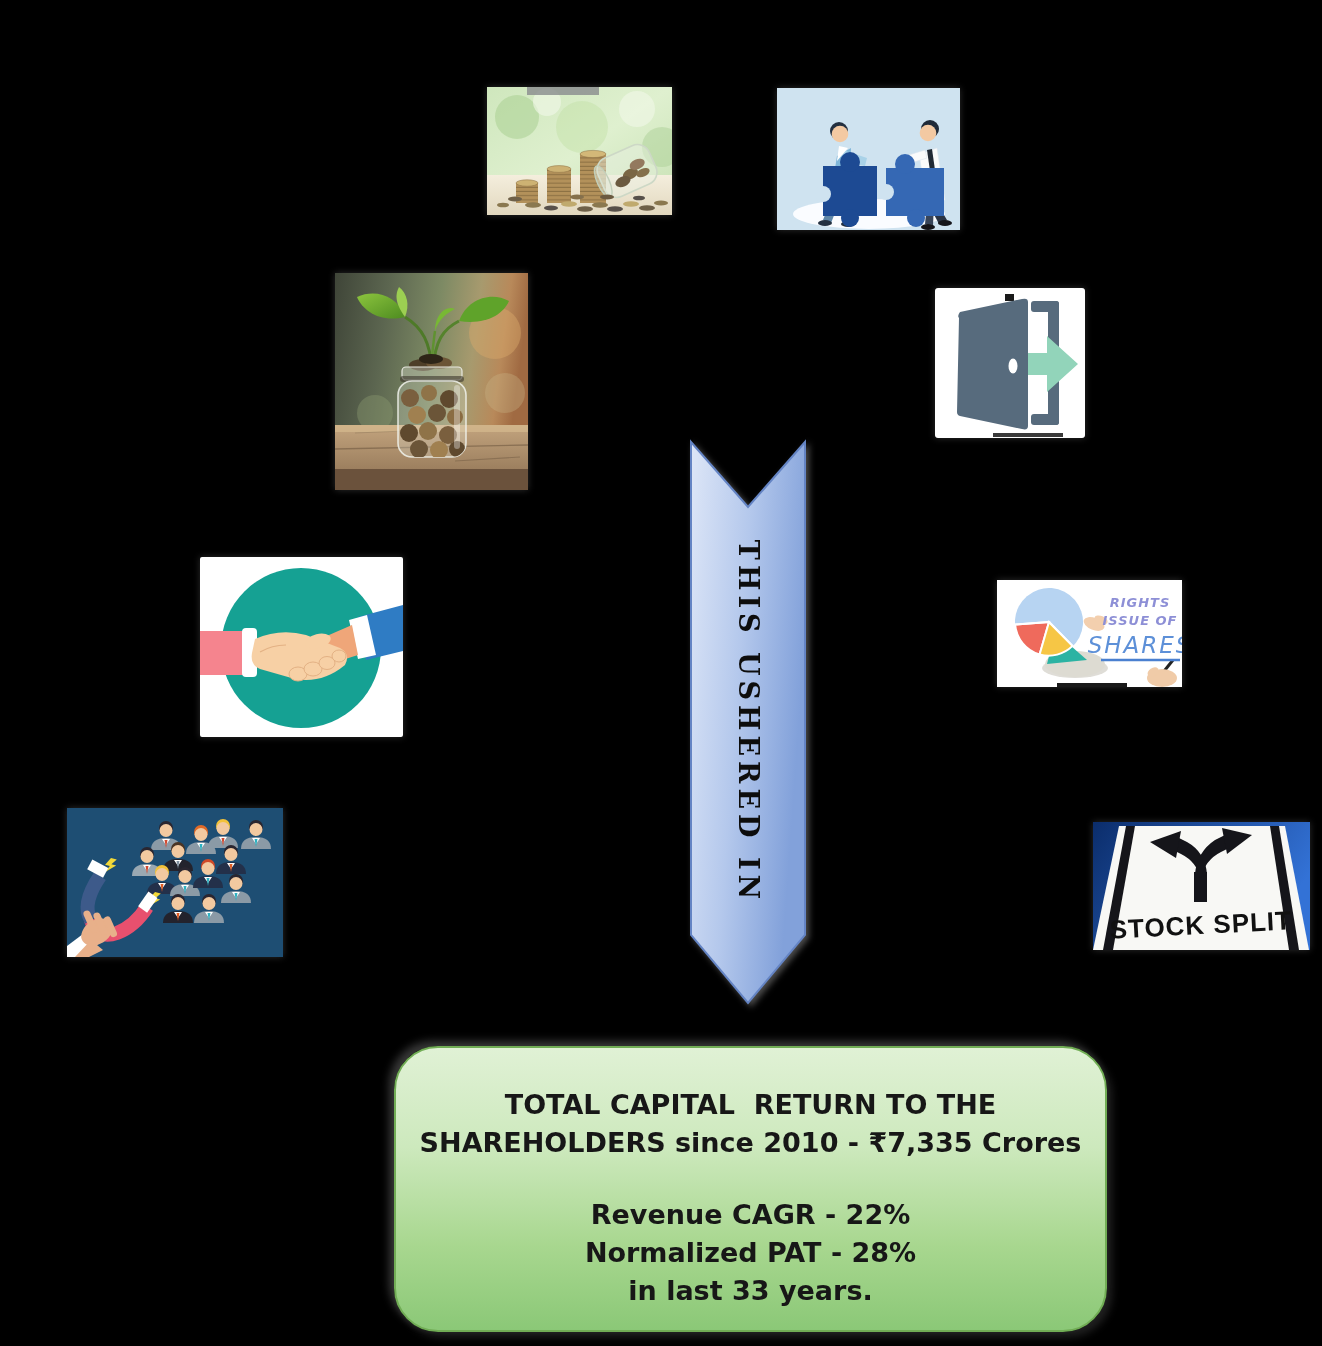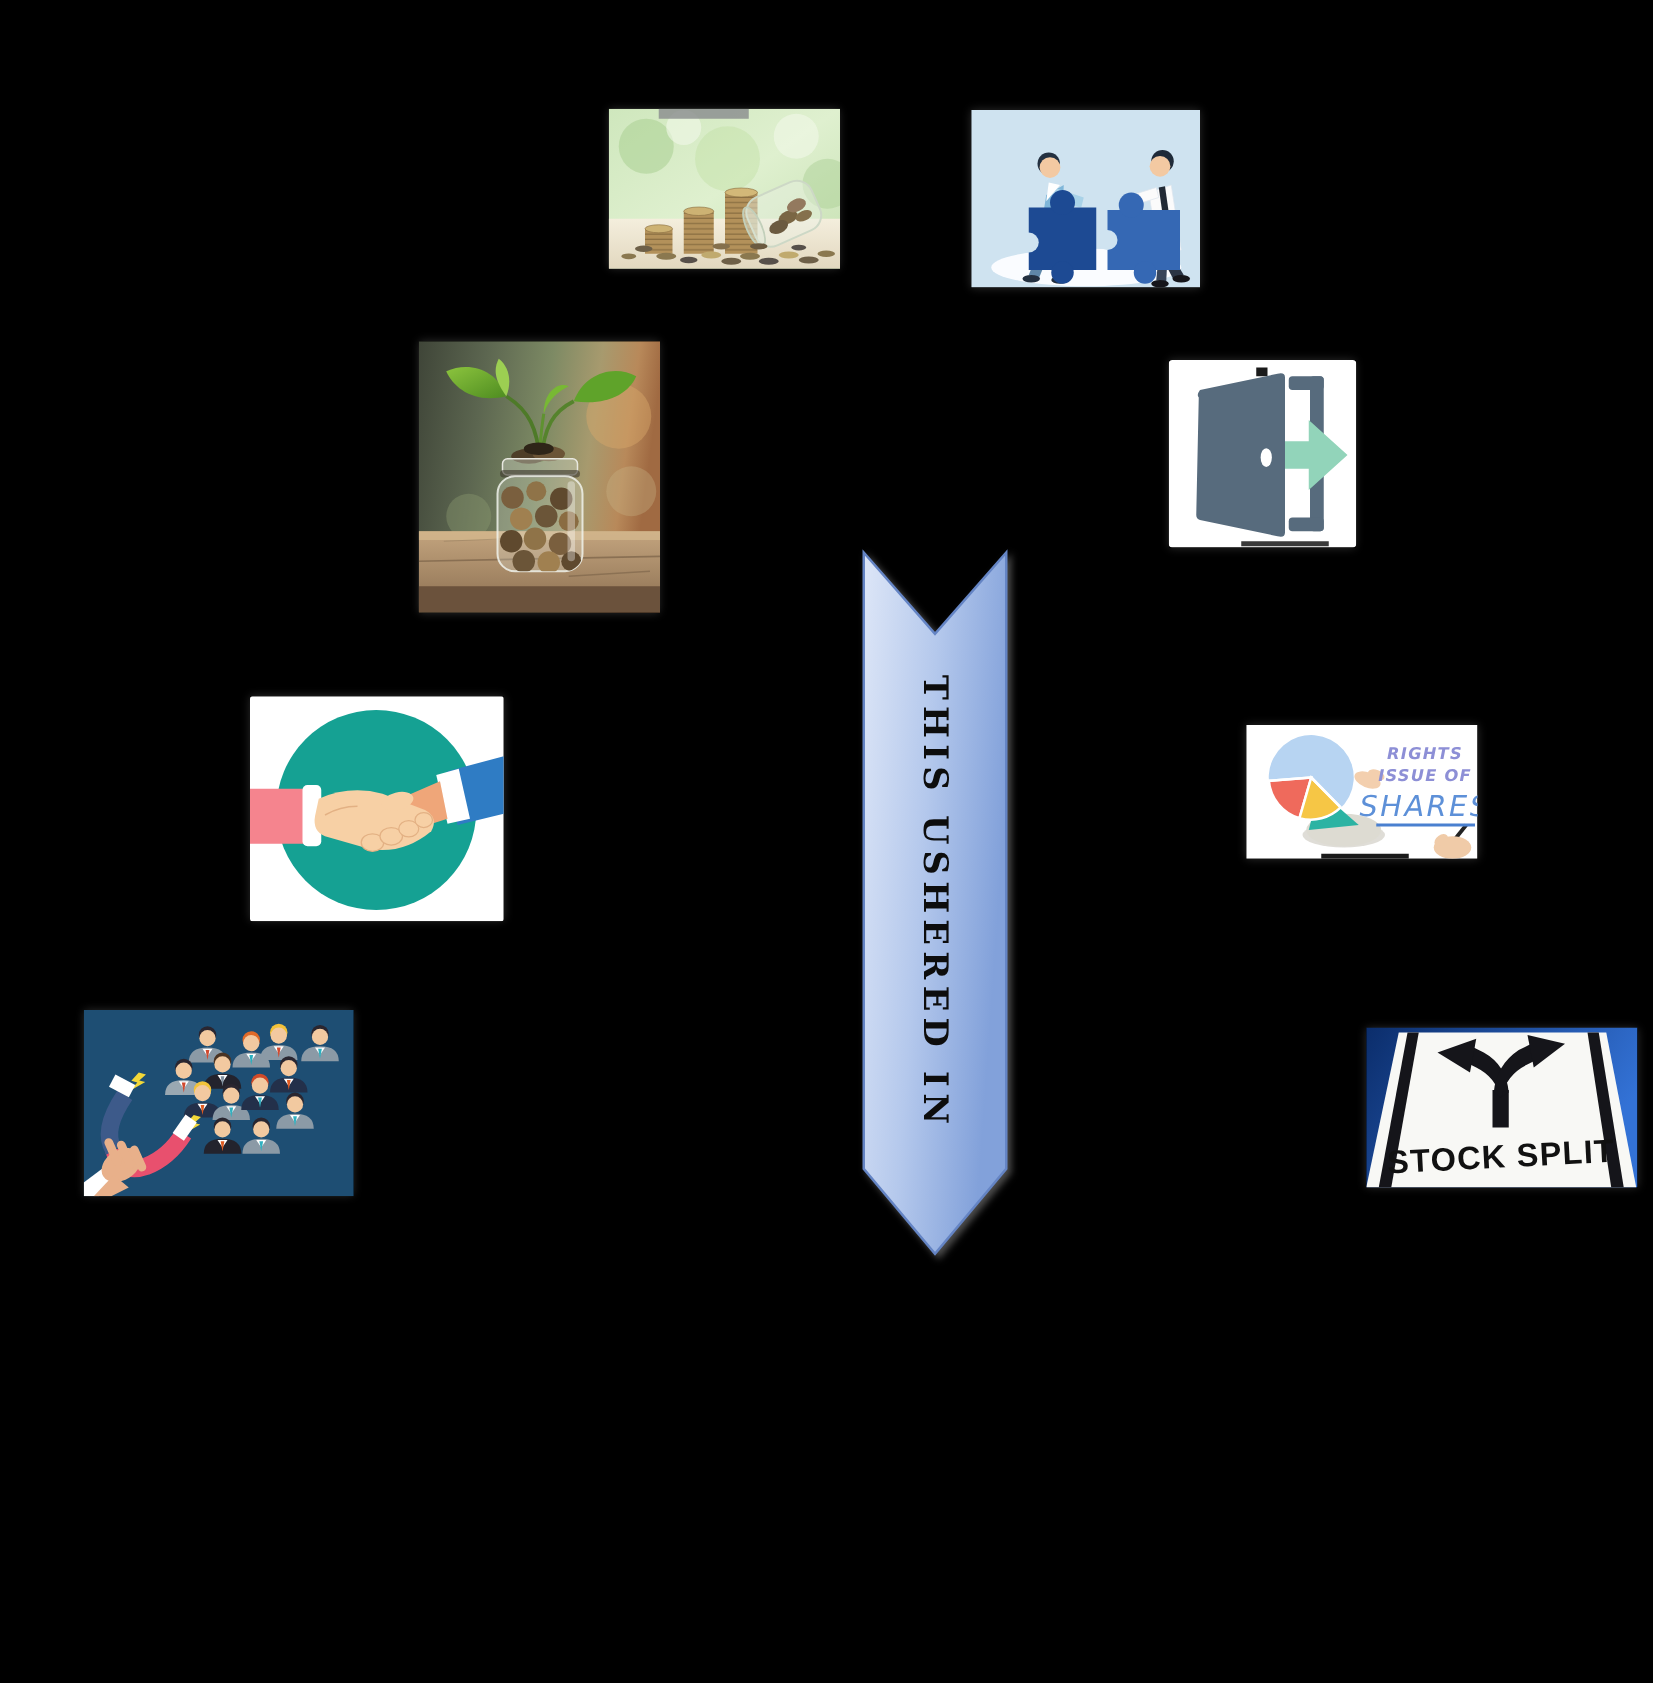--- a/index.html
+++ b/index.html
@@ -412,14 +412,22 @@
           <stop offset="0" stop-color="#dde6f7"></stop>
             <stop offset=".5" stop-color="#b4c8ec"></stop>
             <stop offset="1" stop-color="#82a1da"></stop>
         </linearGradient>
       </defs>
       <polygon points="4,6 61,71 118,6 118,499 61,567 4,499" fill="url(#arrg)" stroke="#6484c4" stroke-width="2"></polygon>
     </svg>
   </div>
   <div class="arrow-label">THIS USHERED IN</div>
 
+  <div class="summary">
+    <div class="sum-line">TOTAL CAPITAL  RETURN TO THE</div>
+    <div class="sum-line">SHAREHOLDERS since 2010 - ₹7,335 Crores</div>
+    <div class="sum-gap"></div>
+    <div class="sum-line">Revenue CAGR - 22%</div>
+    <div class="sum-line">Normalized PAT - 28%</div>
+    <div class="sum-line">in last 33 years.</div>
+  </div>
 
 </div>
 
 </body></html>

